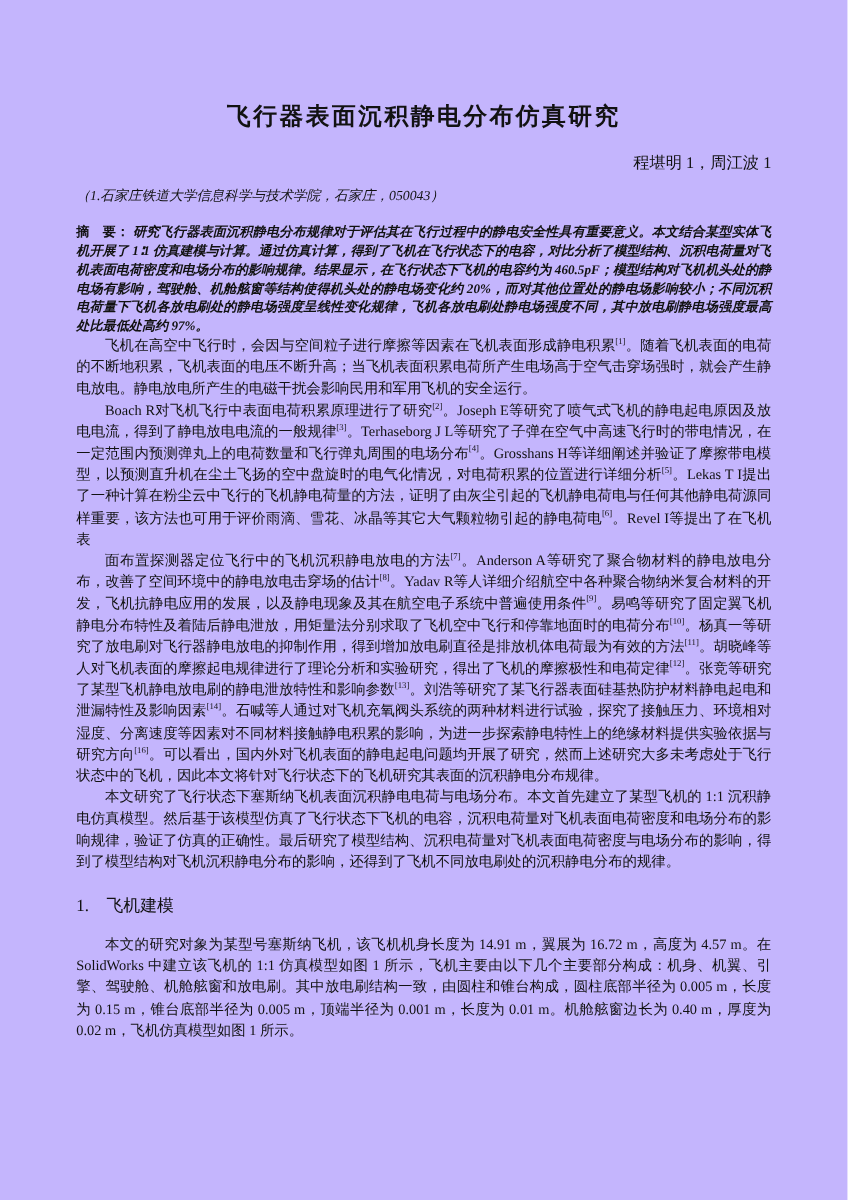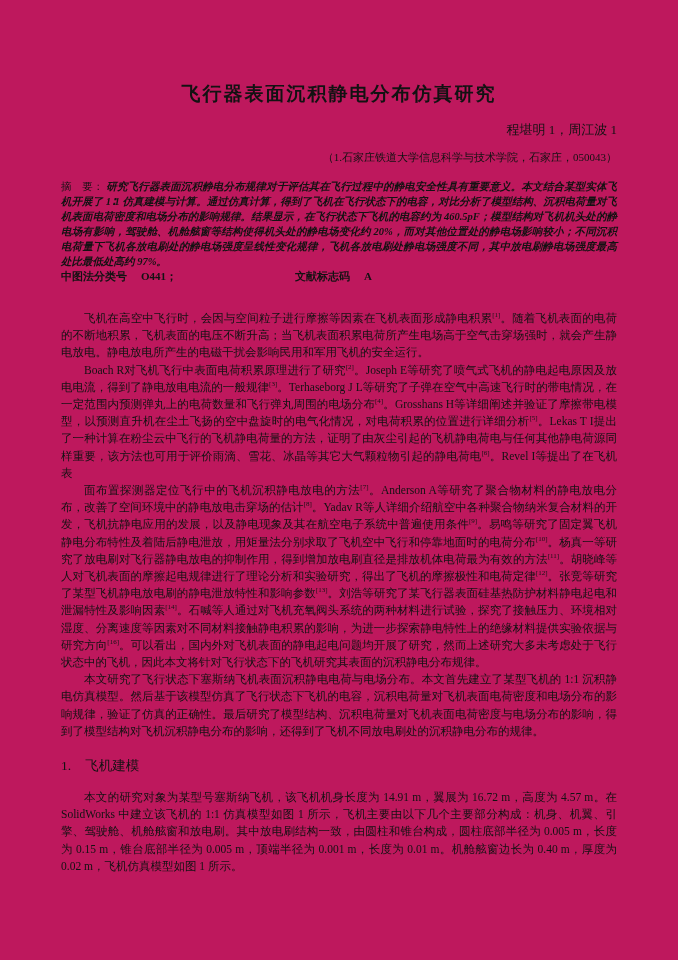--- a/index.html
+++ b/index.html
@@ -6,55 +6,56 @@
     margin: 0;
     padding: 0;
     background: #ffffff;
     color: #121212;
     font-family: "Liberation Serif", "DejaVu Serif", serif;
   }
   .page {
     position: relative;
     width: 678px;
     height: 960px;
-    background: #be185d;
+    background: #c4b5fd;
     overflow: hidden;
     box-sizing: border-box;
     padding: 82px 61px 0 61px;
   }
   .paper-title {
     text-align: center;
     font-size: 19px;
     font-weight: bold;
     letter-spacing: 2px;
     line-height: 24px;
     margin: 0 0 16px 0;
   }
   .authors {
     text-align: right;
     font-size: 13px;
     line-height: 16px;
     margin: 0 0 12px 0;
   }
   .affiliation {
-    text-align: right;
+    text-align: left;
     font-size: 11px;
     line-height: 14px;
     margin: 0 0 15px 0;
+    font-style: italic;
   }
   .abstract {
     font-size: 10.5px;
     line-height: 15px;
     text-align: justify;
     font-weight: bold;
     margin: 0;
   }
   .abstract .label {
     font-style: normal;
-    font-weight: normal;
+    font-weight: bold;
   }
   .abstract .it {
     font-style: italic;
   }
   .keywords {
     font-size: 10.5px;
     line-height: 15px;
     font-weight: bold;
     margin: 0 0 12px 0;
   }
@@ -98,23 +99,20 @@
   <div class="authors">程堪明 1，周江波 1</div>
 
   <div class="affiliation">（1.石家庄铁道大学信息科学与技术学院，石家庄，050043）</div>
 
   <p class="abstract">
     <span class="label">摘　要：</span>
     <span class="it">研究飞行器表面沉积静电分布规律对于评估其在飞行过程中的静电安全性具有重要意义。本文结合某型实体飞机开展了 1∶1 仿真建模与计算。通过仿真计算，得到了飞机在飞行状态下的电容，对比分析了模型结构、沉积电荷量对飞机表面电荷密度和电场分布的影响规律。结果显示，在飞行状态下飞机的电容约为 460.5pF；模型结构对飞机机头处的静电场有影响，驾驶舱、机舱舷窗等结构使得机头处的静电场变化约 20%，而对其他位置处的静电场影响较小；不同沉积电荷量下飞机各放电刷处的静电场强度呈线性变化规律，飞机各放电刷处静电场强度不同，其中放电刷静电场强度最高处比最低处高约 97%。</span>
   </p>
 
 
-  <div class="clc-row">
-    <span>中图法分类号</span><span class="clc-sp"></span><span class="val">O441；</span><span class="clc-gap"></span><span>文献标志码</span><span class="clc-sp"></span><span class="val">A</span>
-  </div>
 
   <div class="body-text">
     <p>飞机在高空中飞行时，会因与空间粒子进行摩擦等因素在飞机表面形成静电积累<sup>[1]</sup>。随着飞机表面的电荷的不断地积累，飞机表面的电压不断升高；当飞机表面积累电荷所产生电场高于空气击穿场强时，就会产生静电放电。静电放电所产生的电磁干扰会影响民用和军用飞机的安全运行。</p>
     <p>Boach R对飞机飞行中表面电荷积累原理进行了研究<sup>[2]</sup>。Joseph E等研究了喷气式飞机的静电起电原因及放电电流，得到了静电放电电流的一般规律<sup>[3]</sup>。Terhaseborg J L等研究了子弹在空气中高速飞行时的带电情况，在一定范围内预测弹丸上的电荷数量和飞行弹丸周围的电场分布<sup>[4]</sup>。Grosshans H等详细阐述并验证了摩擦带电模型，以预测直升机在尘土飞扬的空中盘旋时的电气化情况，对电荷积累的位置进行详细分析<sup>[5]</sup>。Lekas T I提出了一种计算在粉尘云中飞行的飞机静电荷量的方法，证明了由灰尘引起的飞机静电荷电与任何其他静电荷源同样重要，该方法也可用于评价雨滴、雪花、冰晶等其它大气颗粒物引起的静电荷电<sup>[6]</sup>。Revel I等提出了在飞机表</p>
     <p>面布置探测器定位飞行中的飞机沉积静电放电的方法<sup>[7]</sup>。Anderson A等研究了聚合物材料的静电放电分布，改善了空间环境中的静电放电击穿场的估计<sup>[8]</sup>。Yadav R等人详细介绍航空中各种聚合物纳米复合材料的开发，飞机抗静电应用的发展，以及静电现象及其在航空电子系统中普遍使用条件<sup>[9]</sup>。易鸣等研究了固定翼飞机静电分布特性及着陆后静电泄放，用矩量法分别求取了飞机空中飞行和停靠地面时的电荷分布<sup>[10]</sup>。杨真一等研究了放电刷对飞行器静电放电的抑制作用，得到增加放电刷直径是排放机体电荷最为有效的方法<sup>[11]</sup>。胡晓峰等人对飞机表面的摩擦起电规律进行了理论分析和实验研究，得出了飞机的摩擦极性和电荷定律<sup>[12]</sup>。张竞等研究了某型飞机静电放电刷的静电泄放特性和影响参数<sup>[13]</sup>。刘浩等研究了某飞行器表面硅基热防护材料静电起电和泄漏特性及影响因素<sup>[14]</sup>。石喊等人通过对飞机充氧阀头系统的两种材料进行试验，探究了接触压力、环境相对湿度、分离速度等因素对不同材料接触静电积累的影响，为进一步探索静电特性上的绝缘材料提供实验依据与研究方向<sup>[16]</sup>。可以看出，国内外对飞机表面的静电起电问题均开展了研究，然而上述研究大多未考虑处于飞行状态中的飞机，因此本文将针对飞行状态下的飞机研究其表面的沉积静电分布规律。</p>
     <p>本文研究了飞行状态下塞斯纳飞机表面沉积静电电荷与电场分布。本文首先建立了某型飞机的 1:1 沉积静电仿真模型。然后基于该模型仿真了飞行状态下飞机的电容，沉积电荷量对飞机表面电荷密度和电场分布的影响规律，验证了仿真的正确性。最后研究了模型结构、沉积电荷量对飞机表面电荷密度与电场分布的影响，得到了模型结构对飞机沉积静电分布的影响，还得到了飞机不同放电刷处的沉积静电分布的规律。</p>
   </div>
 
   <h2 class="section-heading">
     <span class="num">1.</span><span>飞机建模</span>

